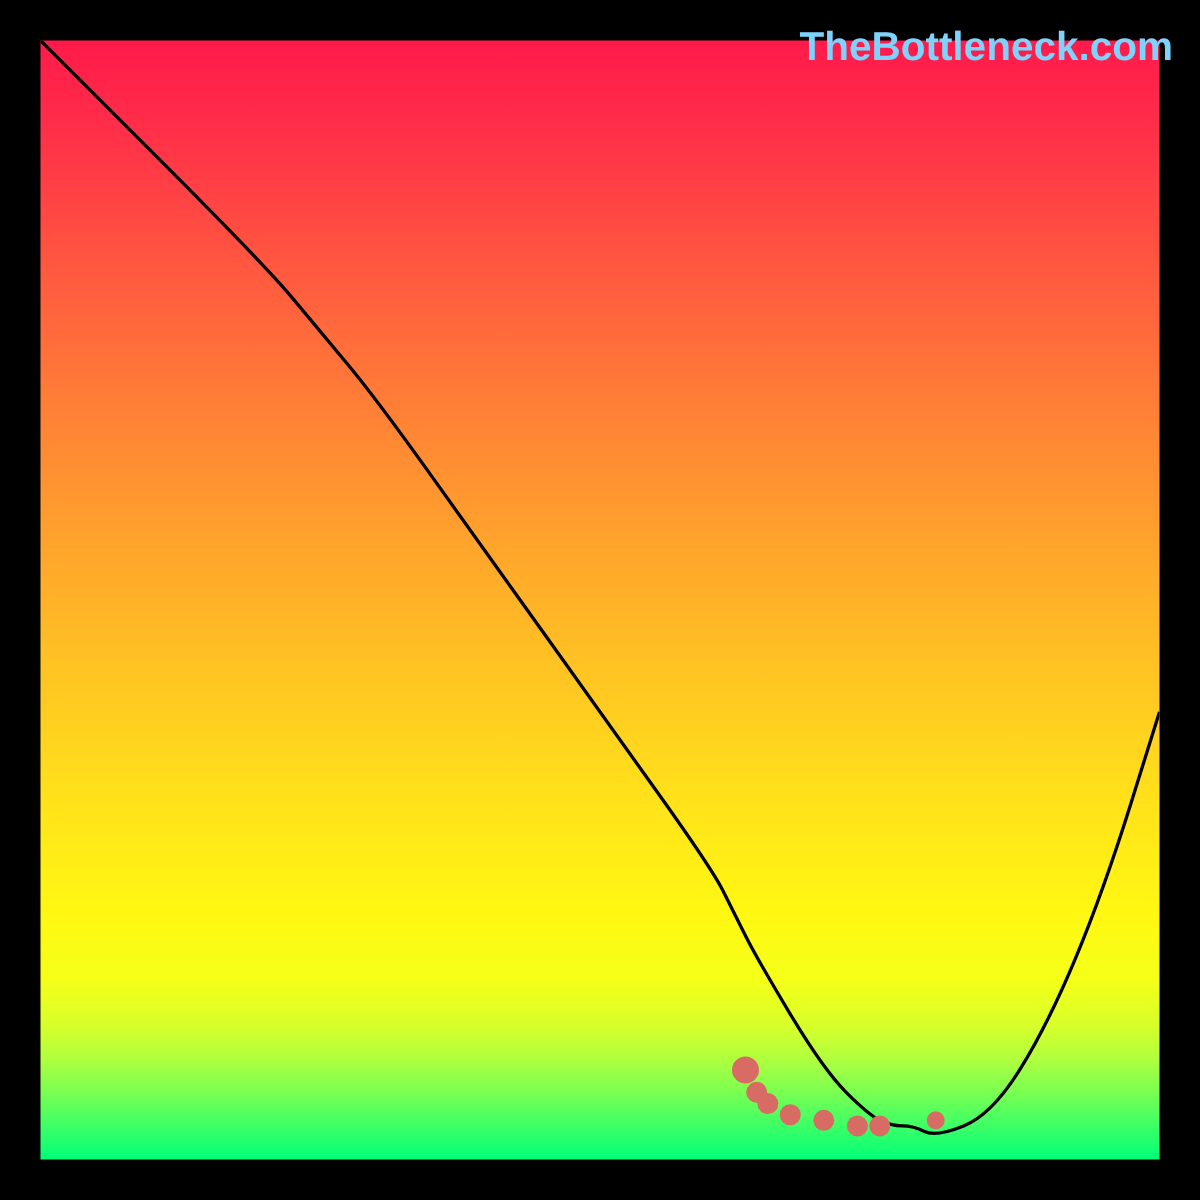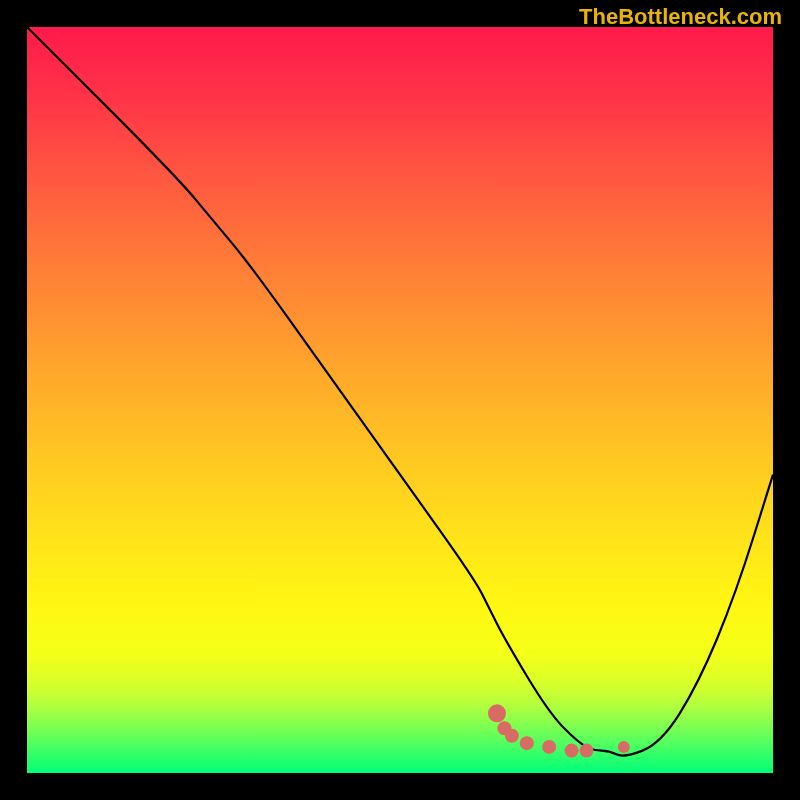--- a/index.html
+++ b/index.html
@@ -6,25 +6,25 @@
   body {
     width: 800px;
     height: 800px;
     background: #000;
     position: relative;
     font-family: Arial, sans-serif;
     overflow: hidden;
   }
   .watermark {
     position: absolute;
-    top: 4px;
+    top: 16px;
     right: 18px;
-    font-size: 22px;
+    font-size: 27px;
     font-weight: bold;
-    color: #eab308;
+    color: #7dd3fc;
     z-index: 10;
   }
   .plot-area {
     position: absolute;
     left: 27px;
     top: 27px;
     width: 746px;
     height: 746px;
   }
   .gradient-bg {

